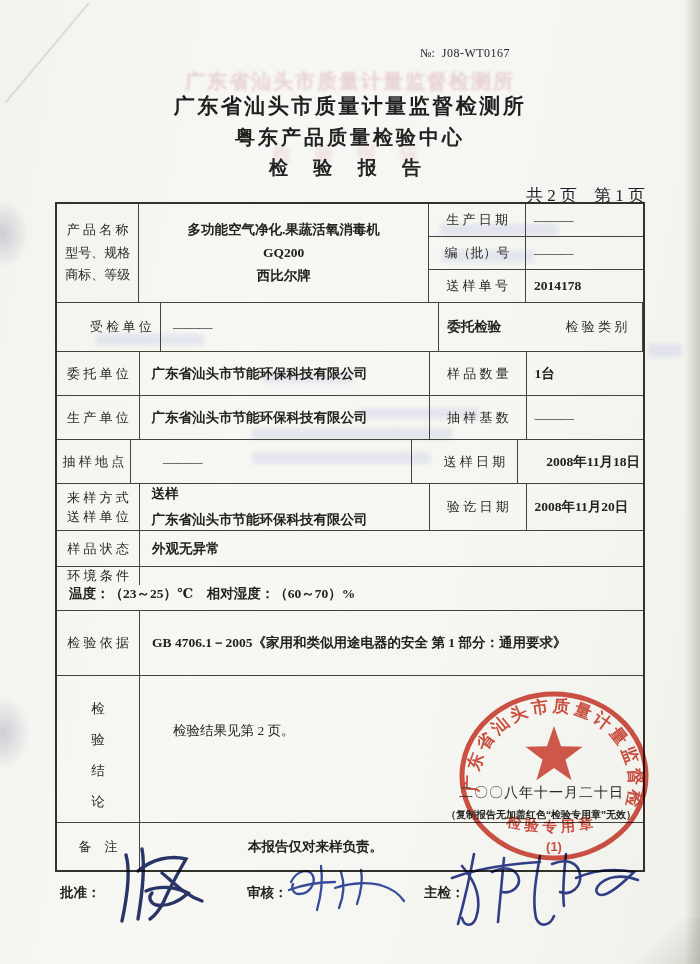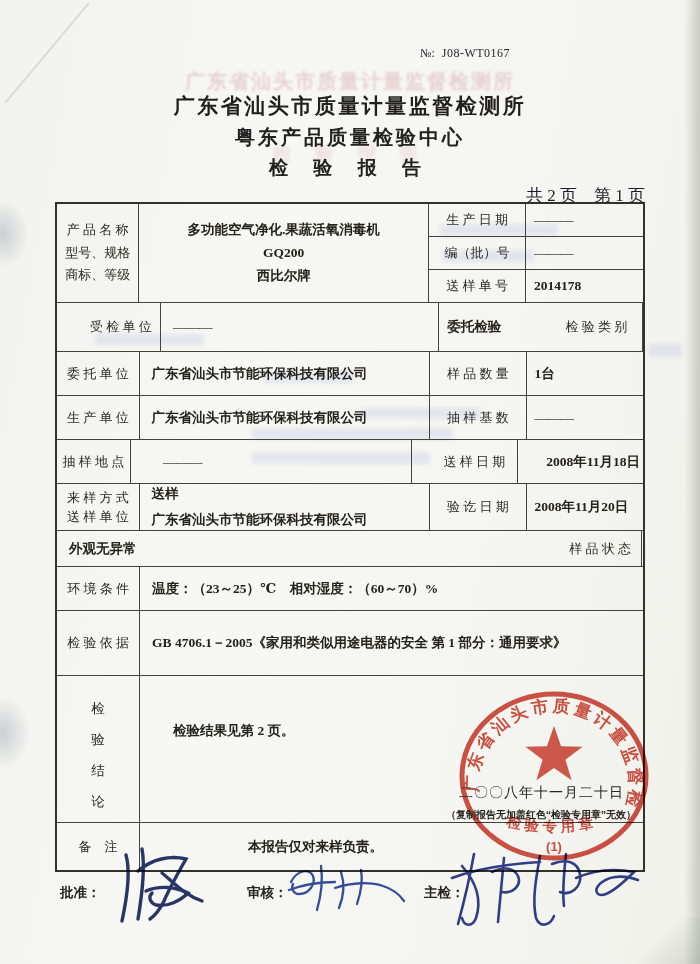--- a/index.html
+++ b/index.html
@@ -55,21 +55,21 @@
     flex-direction:column;align-items:center;justify-content:center;gap:3px;
     font-weight:700;font-size:13.5px;color:#23221c;line-height:1.5;}
   .rcol{width:215px;display:flex;flex-direction:column;}
   .subrow{display:flex;flex:1;border-bottom:1px solid #44423c;}
   .subrow:last-child{border-bottom:none;}
   .dash{letter-spacing:-.5px;font-weight:400;}
   .concl{width:502px;position:relative;}
   .vlabel{width:83px;border-right:1px solid #44423c;box-sizing:border-box;display:flex;
     flex-direction:column;align-items:center;justify-content:flex-start;
     padding-top:24px;gap:13px;font-size:13.5px;color:#2b2a24;}
-  .result-text{position:absolute;left:33px;top:46px;font-weight:700;font-size:13.5px;z-index:4;}
+  .result-text{position:absolute;left:33px;top:46px;font-weight:400;font-size:13.5px;z-index:4;}
   .date-text{position:absolute;right:18px;top:108px;font-size:14px;letter-spacing:1px;z-index:4;text-align:right;}
   .note-text{position:absolute;right:6px;top:132px;font-weight:700;font-size:10px;z-index:4;}
   .remark-val{width:502px;padding-left:108px;font-weight:700;font-size:13.5px;
     box-sizing:border-box;display:flex;align-items:center;color:#23221c;}
   
   .seal{position:absolute;left:456px;top:688px;z-index:2;mix-blend-mode:multiply;opacity:.9;}
   .sig{position:absolute;z-index:5;mix-blend-mode:multiply;}
   .foot-label{position:absolute;top:884px;font-size:13.5px;font-weight:700;color:#25231e;z-index:1;}
   .fl1{left:60px;} .fl2{left:247px;} .fl3{left:424px;}
 </style>
@@ -161,24 +161,24 @@
       </div>
       <div class="c val stack" style="line-height:1.5;justify-content:space-between;">
         <span>送样</span>
         <span>广东省汕头市节能环保科技有限公司</span>
       </div>
       <div class="c rlab">验 讫 日 期</div>
       <div class="c rval">2008年11月20日</div>
     </div>
 
     <div class="row" style="height:35px;">
+      <div class="c lab">样 品 状 态</div>
       <div class="c wide">外观无异常</div>
-      <div class="c lab">样 品 状 态</div>
-    </div>
-    <div class="row" style="height:43px;">
+    </div>
+    <div class="row" style="height:43px;flex-direction:column;">
       <div class="c lab">环 境 条 件</div>
       <div class="c wide">温度：（23～25）℃　相对湿度：（60～70）%</div>
     </div>
     <div class="row" style="height:64px;">
       <div class="c lab">检 验 依 据</div>
       <div class="c wide">GB 4706.1－2005《家用和类似用途电器的安全 第 1 部分：通用要求》</div>
     </div>
 
     <div class="row" style="height:146px;">
       <div class="vlabel">

